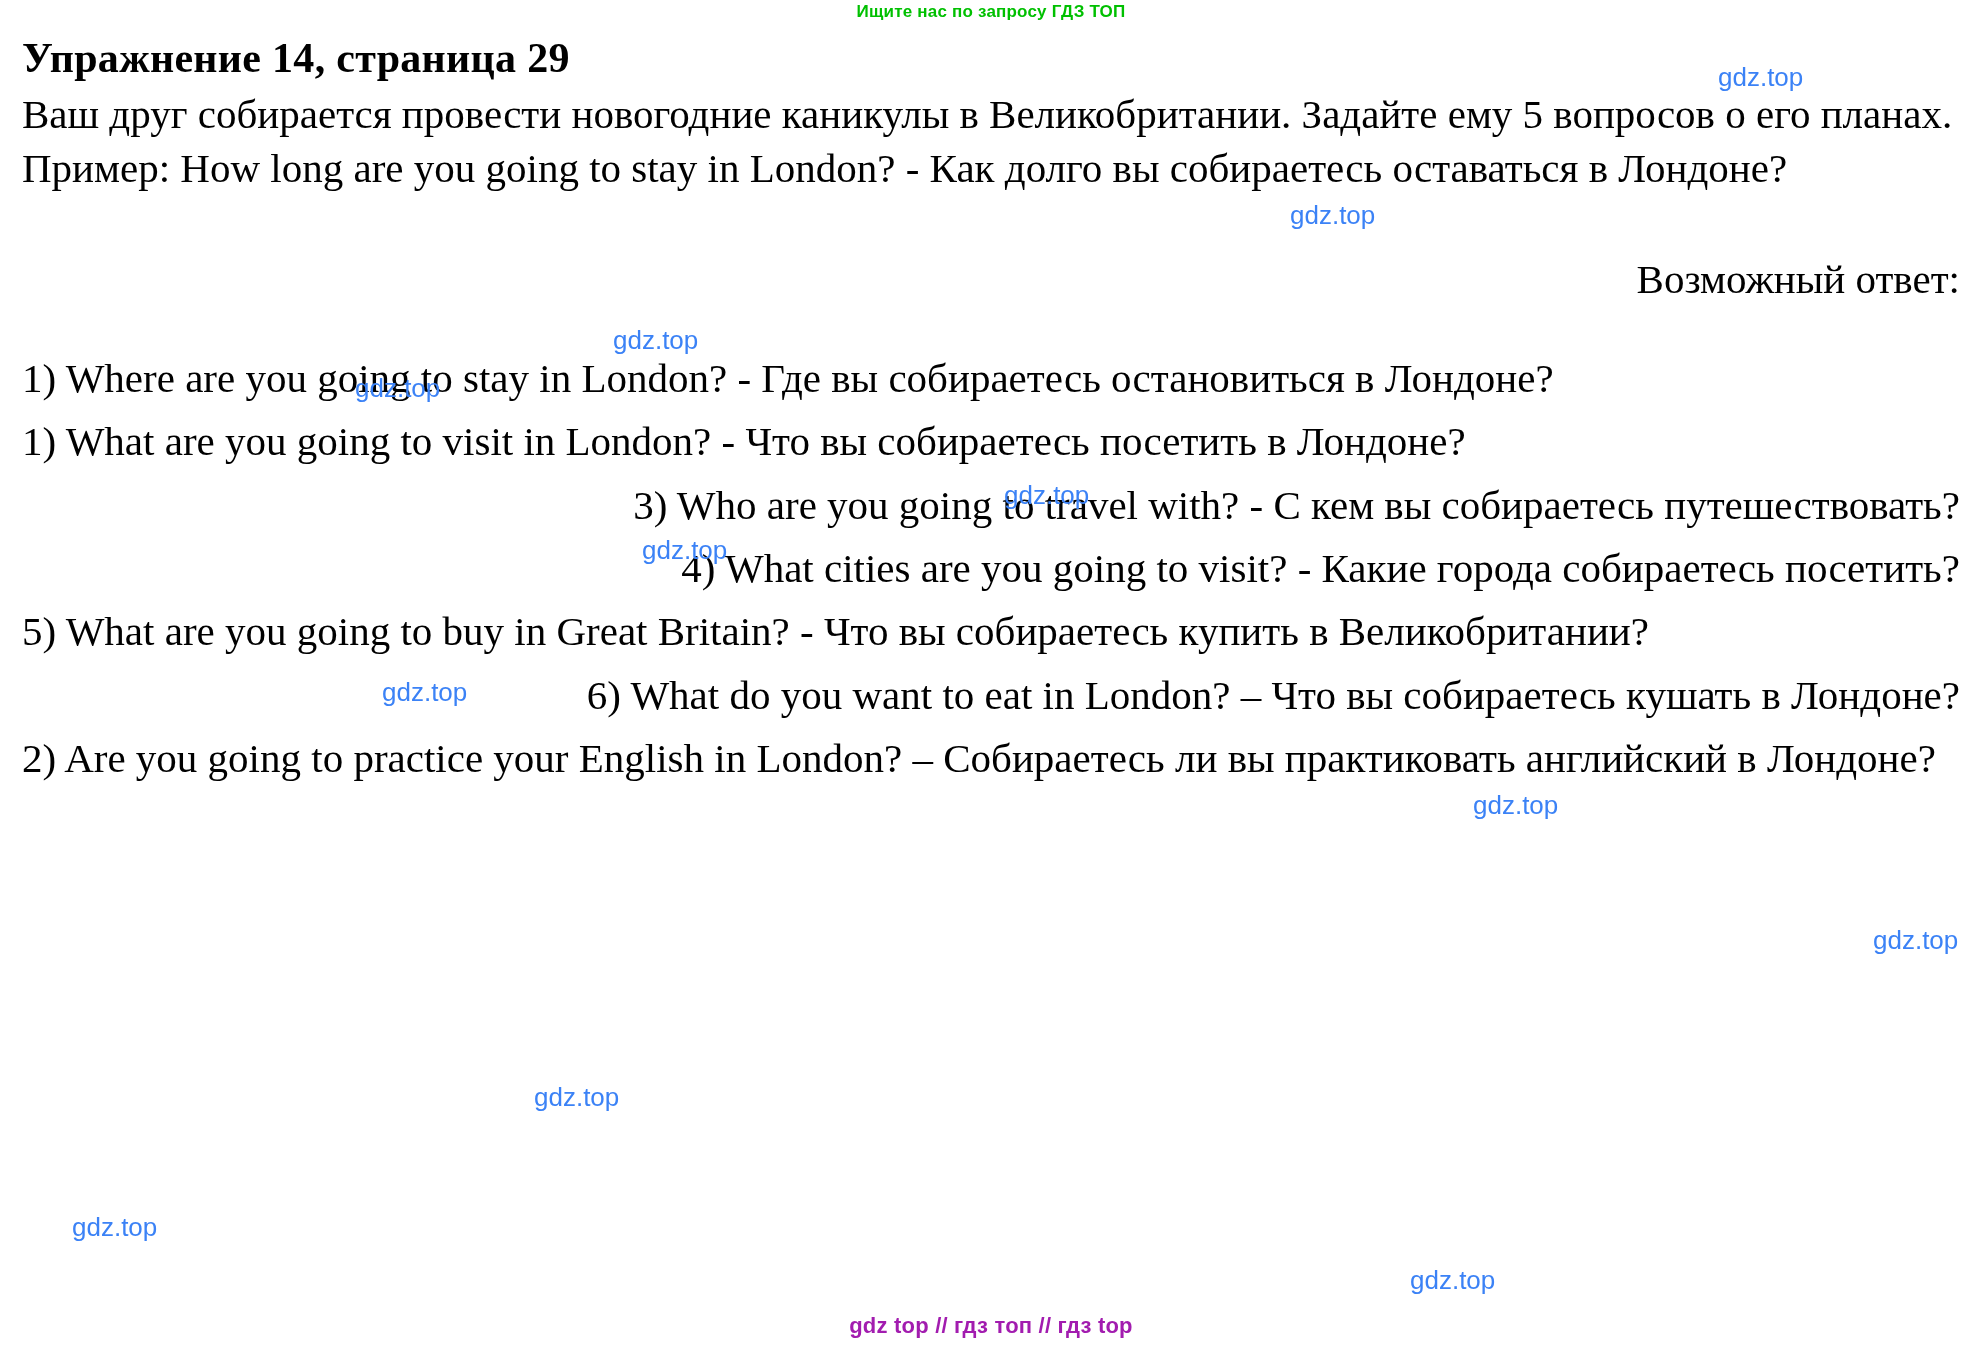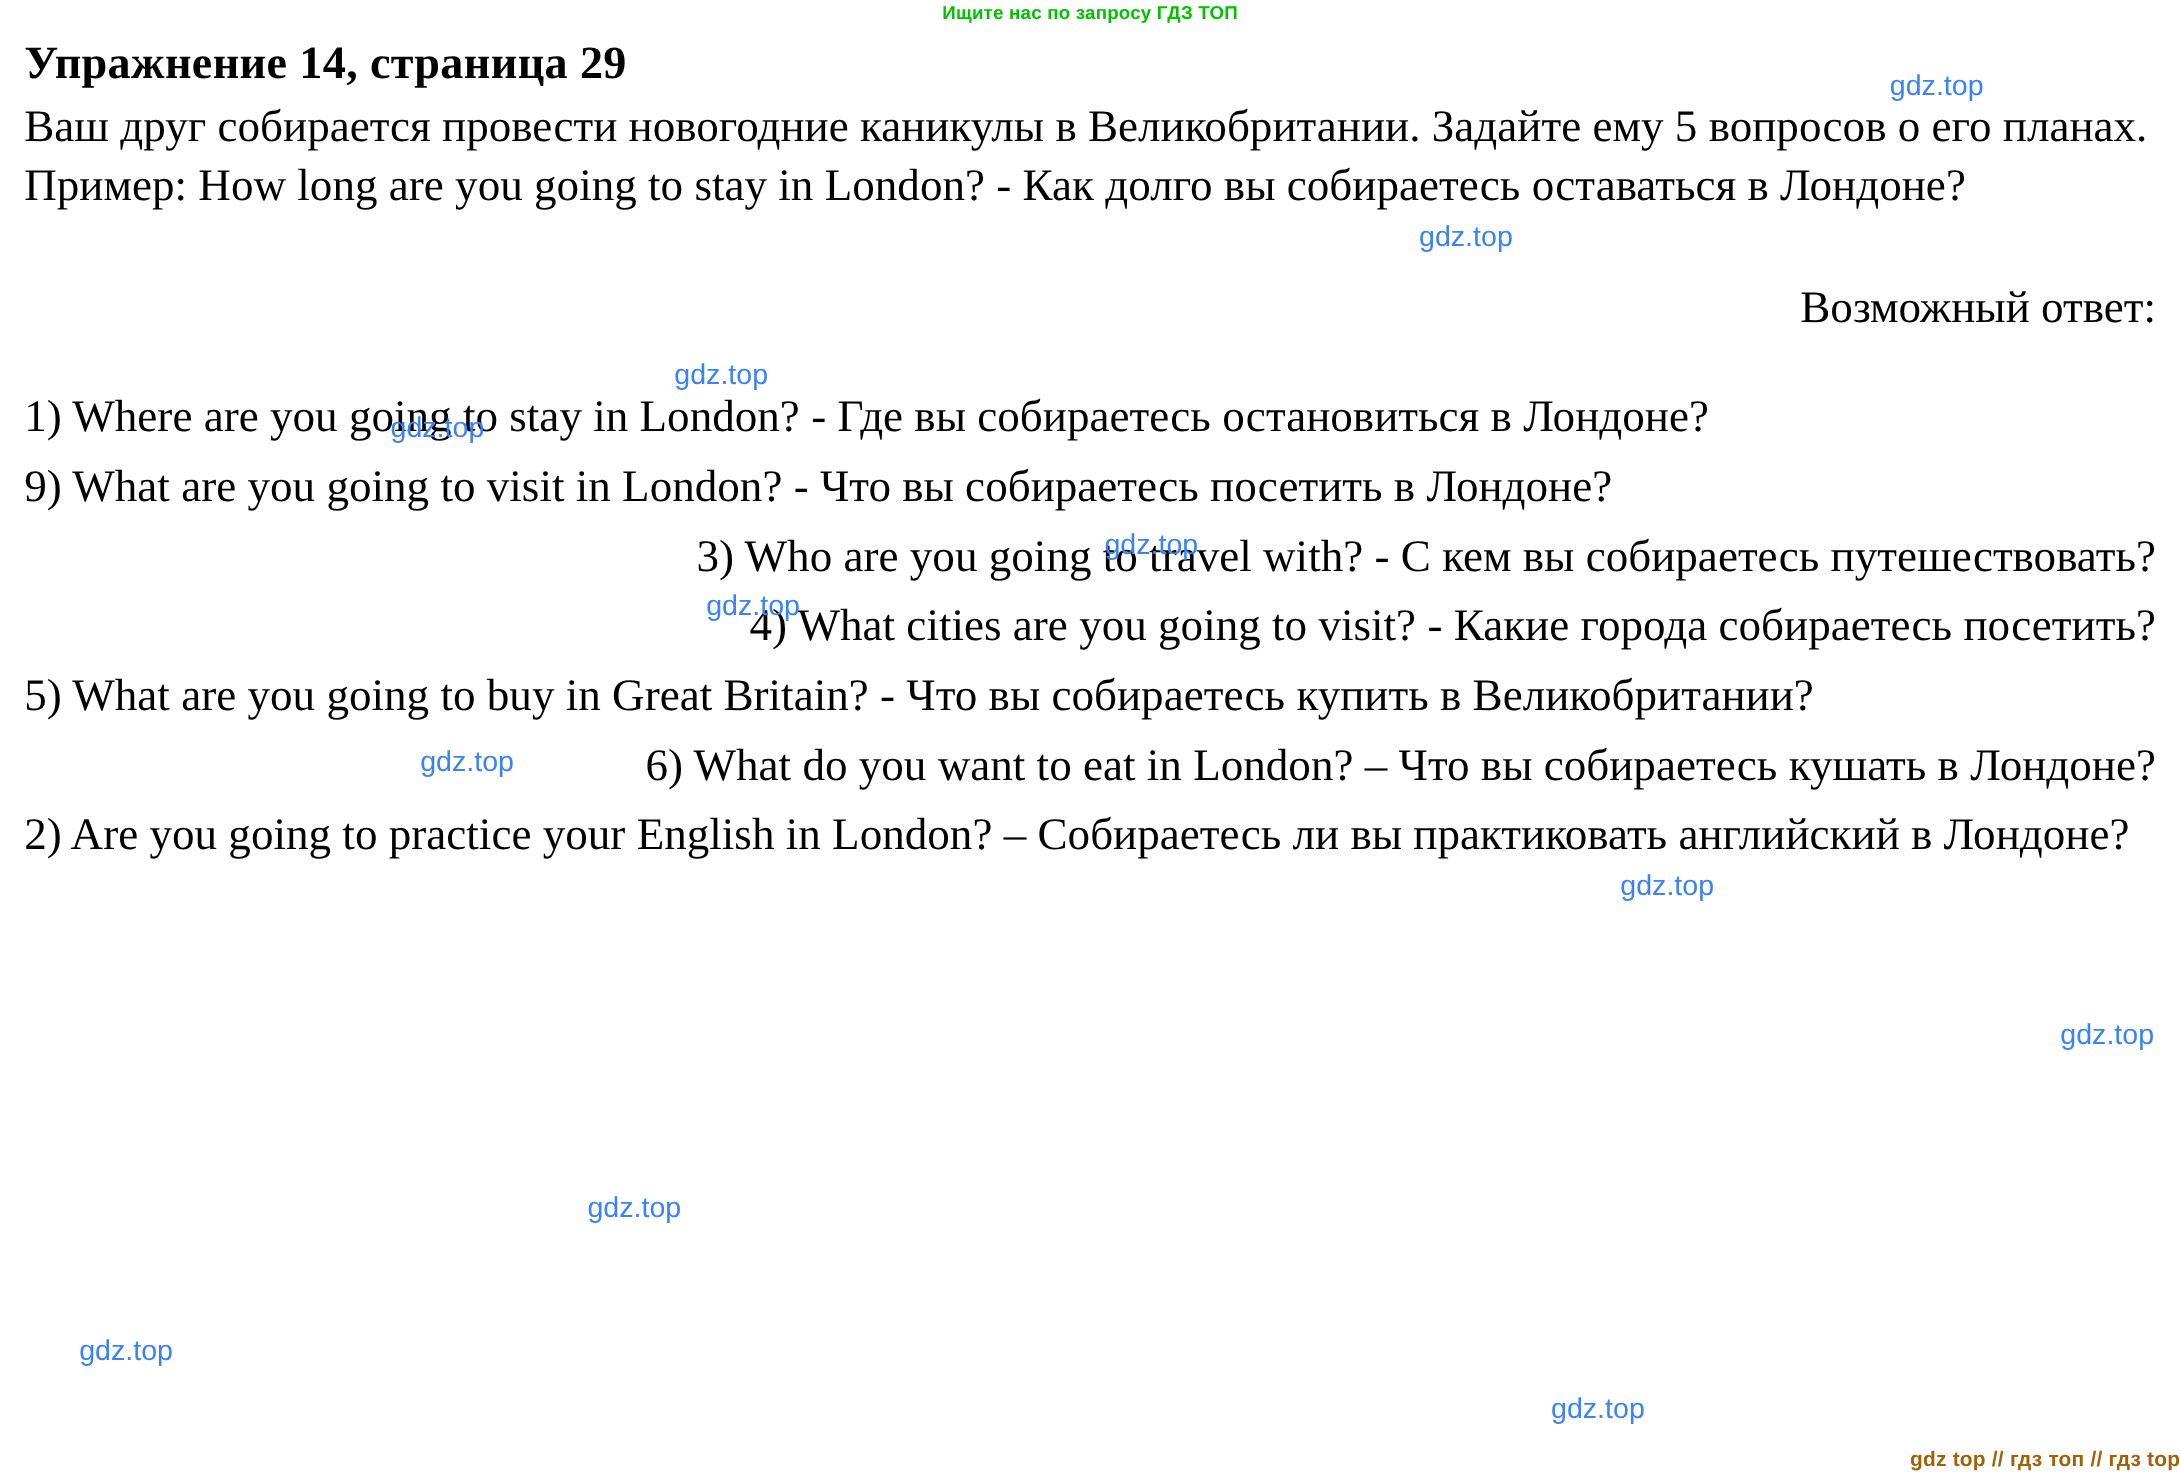--- a/index.html
+++ b/index.html
@@ -35,25 +35,25 @@
     font-weight: bold;
     color: #00c000;
     letter-spacing: 0.2px;
   }
 
   .bottom-ad {
     position: absolute;
     bottom: 10px;
     left: 0;
     width: 100%;
-    text-align: right;
+    text-align: center;
     font-family: "Liberation Sans", sans-serif;
-    font-size: 19px;
+    font-size: 22px;
     font-weight: bold;
-    color: #a16207;
+    color: #a21caf;
     letter-spacing: 0.2px;
   }
 
   .content {
     position: absolute;
     left: 22px;
     right: 22px;
     top: 34px;
   }
 
@@ -109,21 +109,21 @@
     <p class="para">Пример: How long are you going to stay in London? - Как долго вы собираетесь оставаться в Лондоне?</p>
 
     <div class="gap-lg"></div>
 
     <p class="para nojust">Возможный ответ:</p>
 
     <div class="gap-md"></div>
 
     <div class="answers">
       <p class="para">1) Where are you going to stay in London? - Где вы собираетесь остановиться в Лондоне?</p>
-      <p class="para">9) What are you going to visit in London? - Что вы собираетесь посетить в Лондоне?</p>
+      <p class="para">1) What are you going to visit in London? - Что вы собираетесь посетить в Лондоне?</p>
       <p class="para nojust">3) Who are you going to travel with? - С кем вы собираетесь путешествовать?</p>
       <p class="para nojust">4) What cities are you going to visit? - Какие города собираетесь посетить?</p>
       <p class="para">5) What are you going to buy in Great Britain? - Что вы собираетесь купить в Великобритании?</p>
       <p class="para nojust">6) What do you want to eat in London? –  Что вы собираетесь кушать в Лондоне?</p>
       <p class="para">2) Are you going to practice your English in London? – Собираетесь ли вы практиковать английский в Лондоне?</p>
     </div>
 
   </div>
 
   <div id="watermark-layer">

